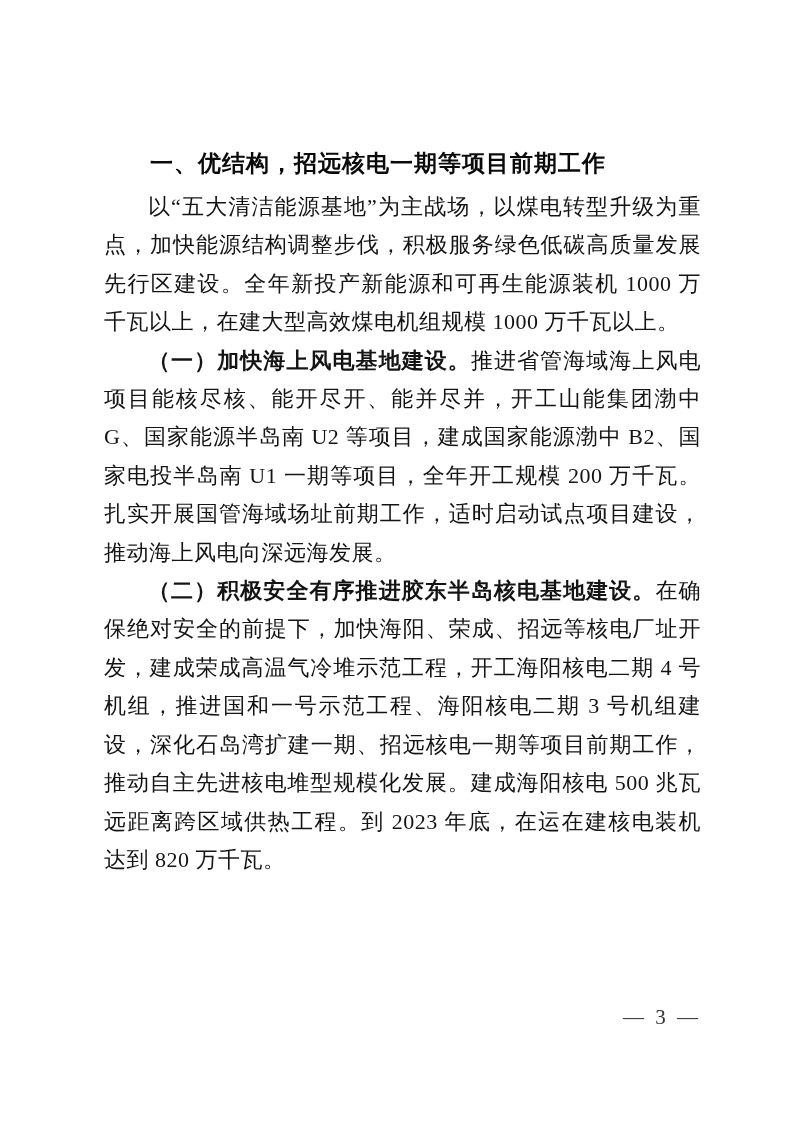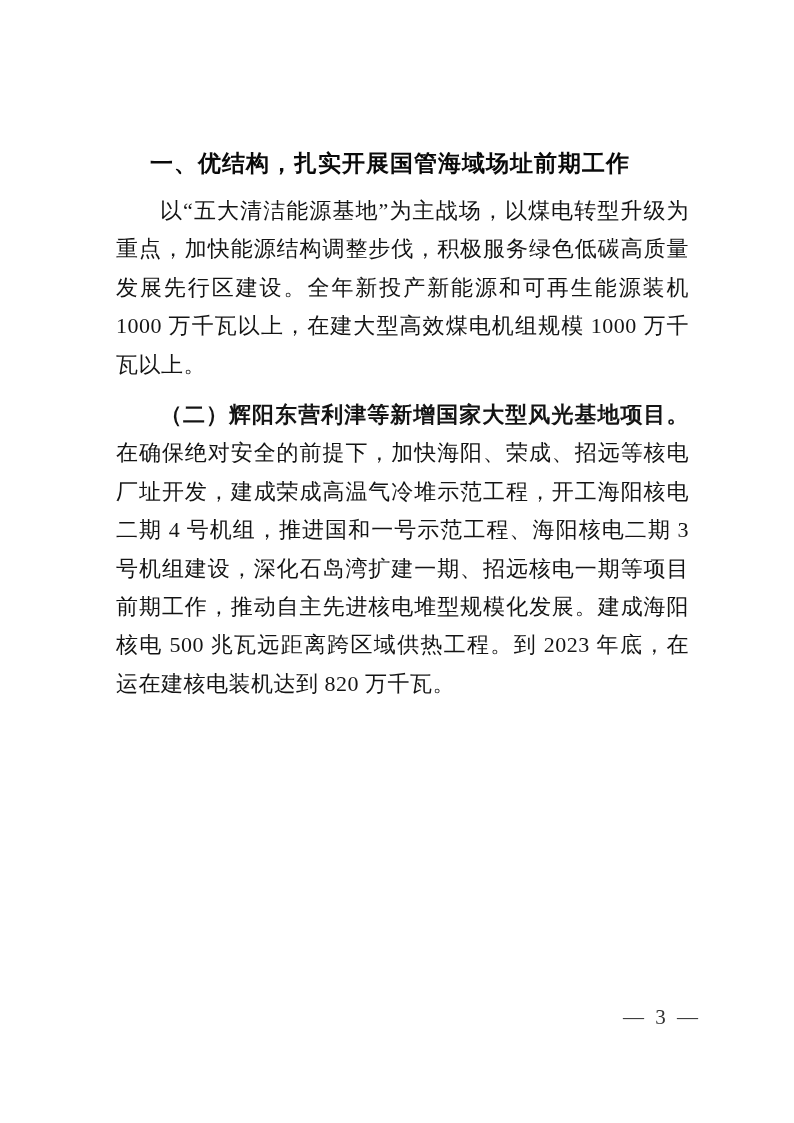--- a/index.html
+++ b/index.html
@@ -26,21 +26,21 @@
     margin: 0 0 8px 0;
     padding-left: 46px;
     font-family: "Liberation Sans", "DejaVu Sans", sans-serif;
     font-weight: bold;
     font-size: 23px;
     line-height: 34px;
     letter-spacing: 1px;
     color: #0a0a0a;
   }
   .para {
-    margin: 12px;
+    margin: 0;
     font-size: 22px;
     line-height: 38.4px;
     text-align: justify;
     text-justify: inter-ideograph;
     text-indent: 2em;
     letter-spacing: 0.5px;
     color: #141414;
   }
   .para .lead {
     font-weight: bold;
@@ -54,23 +54,24 @@
     letter-spacing: 3px;
     color: #333333;
     font-family: "Liberation Serif", "DejaVu Serif", serif;
   }
 </style>
 </head>
 <body>
 
 <div class="page">
   <div class="content">
-    <h1 class="heading">一、优结构，扎实开展国管海域场址前期工作</h1>
+    <h1 class="heading">一、优结构，招远核电一期等项目前期工作</h1>
 
     <p class="para"><span class="lead"></span><span>以“五大清洁能源基地”为主战场，以煤电转型升级为重点，加快能源结构调整步伐，积极服务绿色低碳高质量发展先行区建设。全年新投产新能源和可再生能源装机 1000 万千瓦以上，在建大型高效煤电机组规模 1000 万千瓦以上。</span></p>
 
+    <p class="para"><span class="lead">（一）加快海上风电基地建设。</span><span>推进省管海域海上风电项目能核尽核、能开尽开、能并尽并，开工山能集团渤中 G、国家能源半岛南 U2 等项目，建成国家能源渤中 B2、国家电投半岛南 U1 一期等项目，全年开工规模 200 万千瓦。扎实开展国管海域场址前期工作，适时启动试点项目建设，推动海上风电向深远海发展。</span></p>
 
-    <p class="para"><span class="lead">（二）辉阳东营利津等新增国家大型风光基地项目。</span><span>在确保绝对安全的前提下，加快海阳、荣成、招远等核电厂址开发，建成荣成高温气冷堆示范工程，开工海阳核电二期 4 号机组，推进国和一号示范工程、海阳核电二期 3 号机组建设，深化石岛湾扩建一期、招远核电一期等项目前期工作，推动自主先进核电堆型规模化发展。建成海阳核电 500 兆瓦远距离跨区域供热工程。到 2023 年底，在运在建核电装机达到 820 万千瓦。</span></p>
+    <p class="para"><span class="lead">（二）积极安全有序推进胶东半岛核电基地建设。</span><span>在确保绝对安全的前提下，加快海阳、荣成、招远等核电厂址开发，建成荣成高温气冷堆示范工程，开工海阳核电二期 4 号机组，推进国和一号示范工程、海阳核电二期 3 号机组建设，深化石岛湾扩建一期、招远核电一期等项目前期工作，推动自主先进核电堆型规模化发展。建成海阳核电 500 兆瓦远距离跨区域供热工程。到 2023 年底，在运在建核电装机达到 820 万千瓦。</span></p>
 
   </div>
 
   <div class="footer">— 3 —</div>
 </div>
 
 </body></html>

